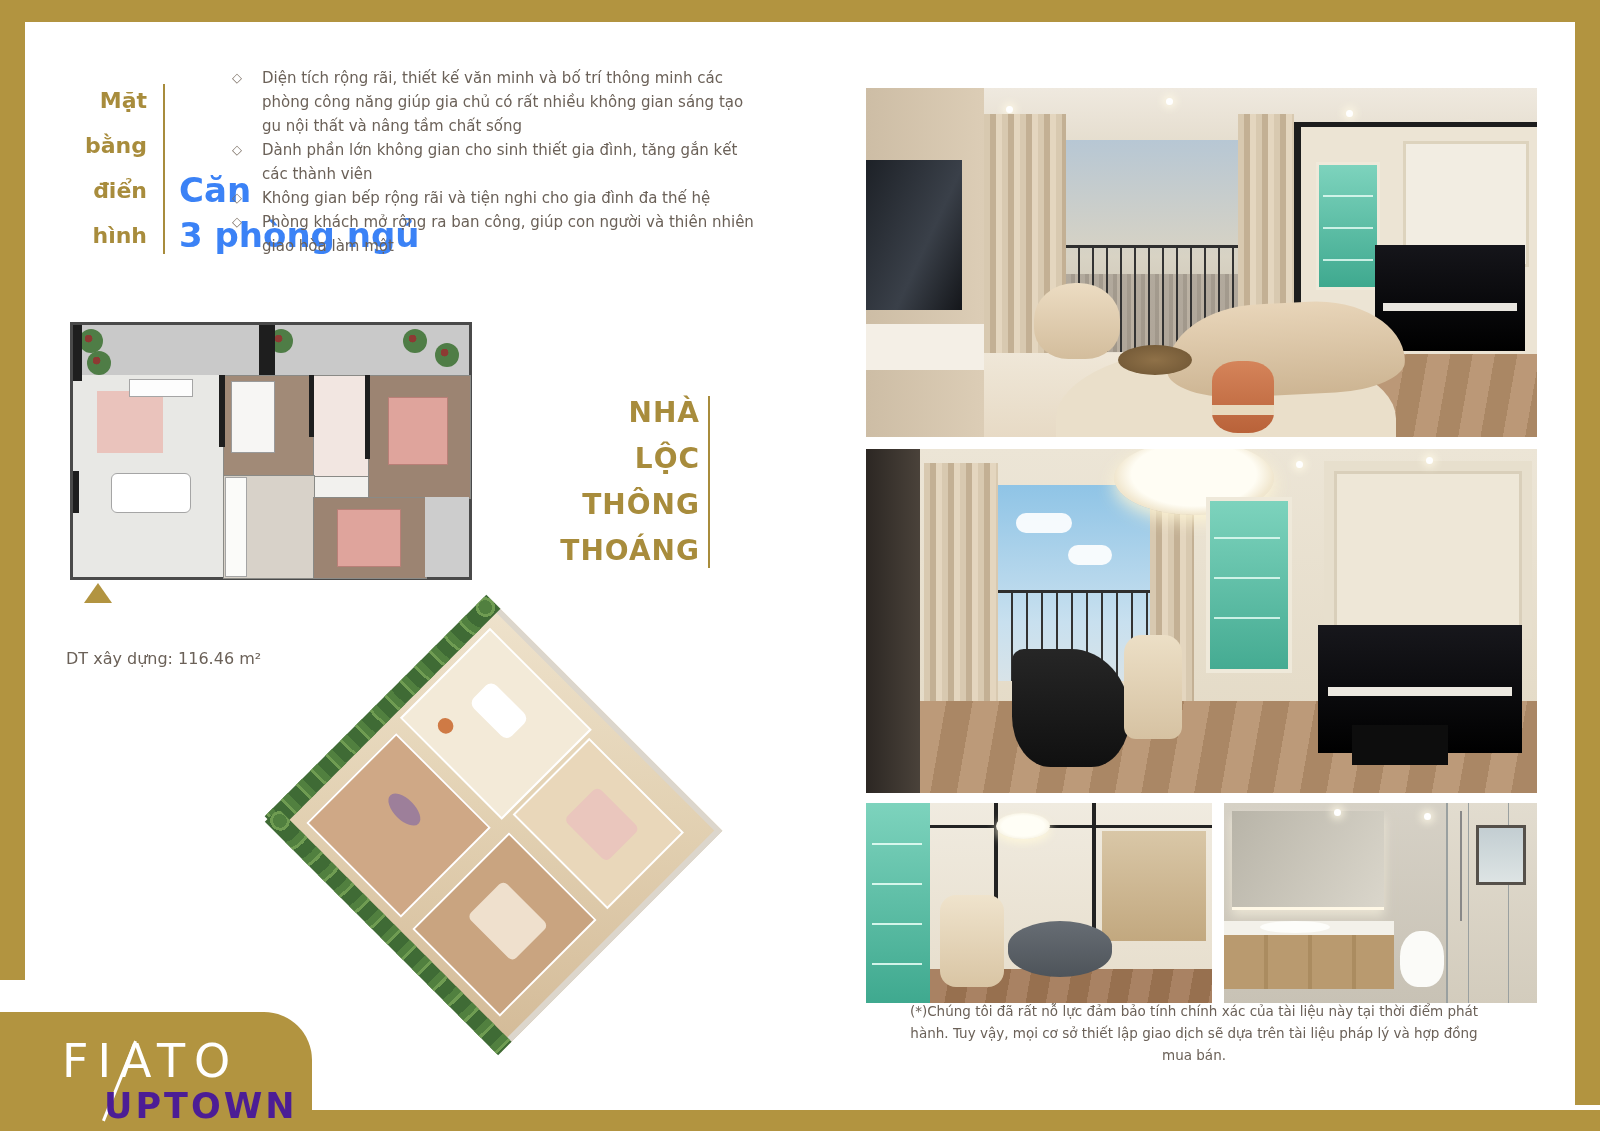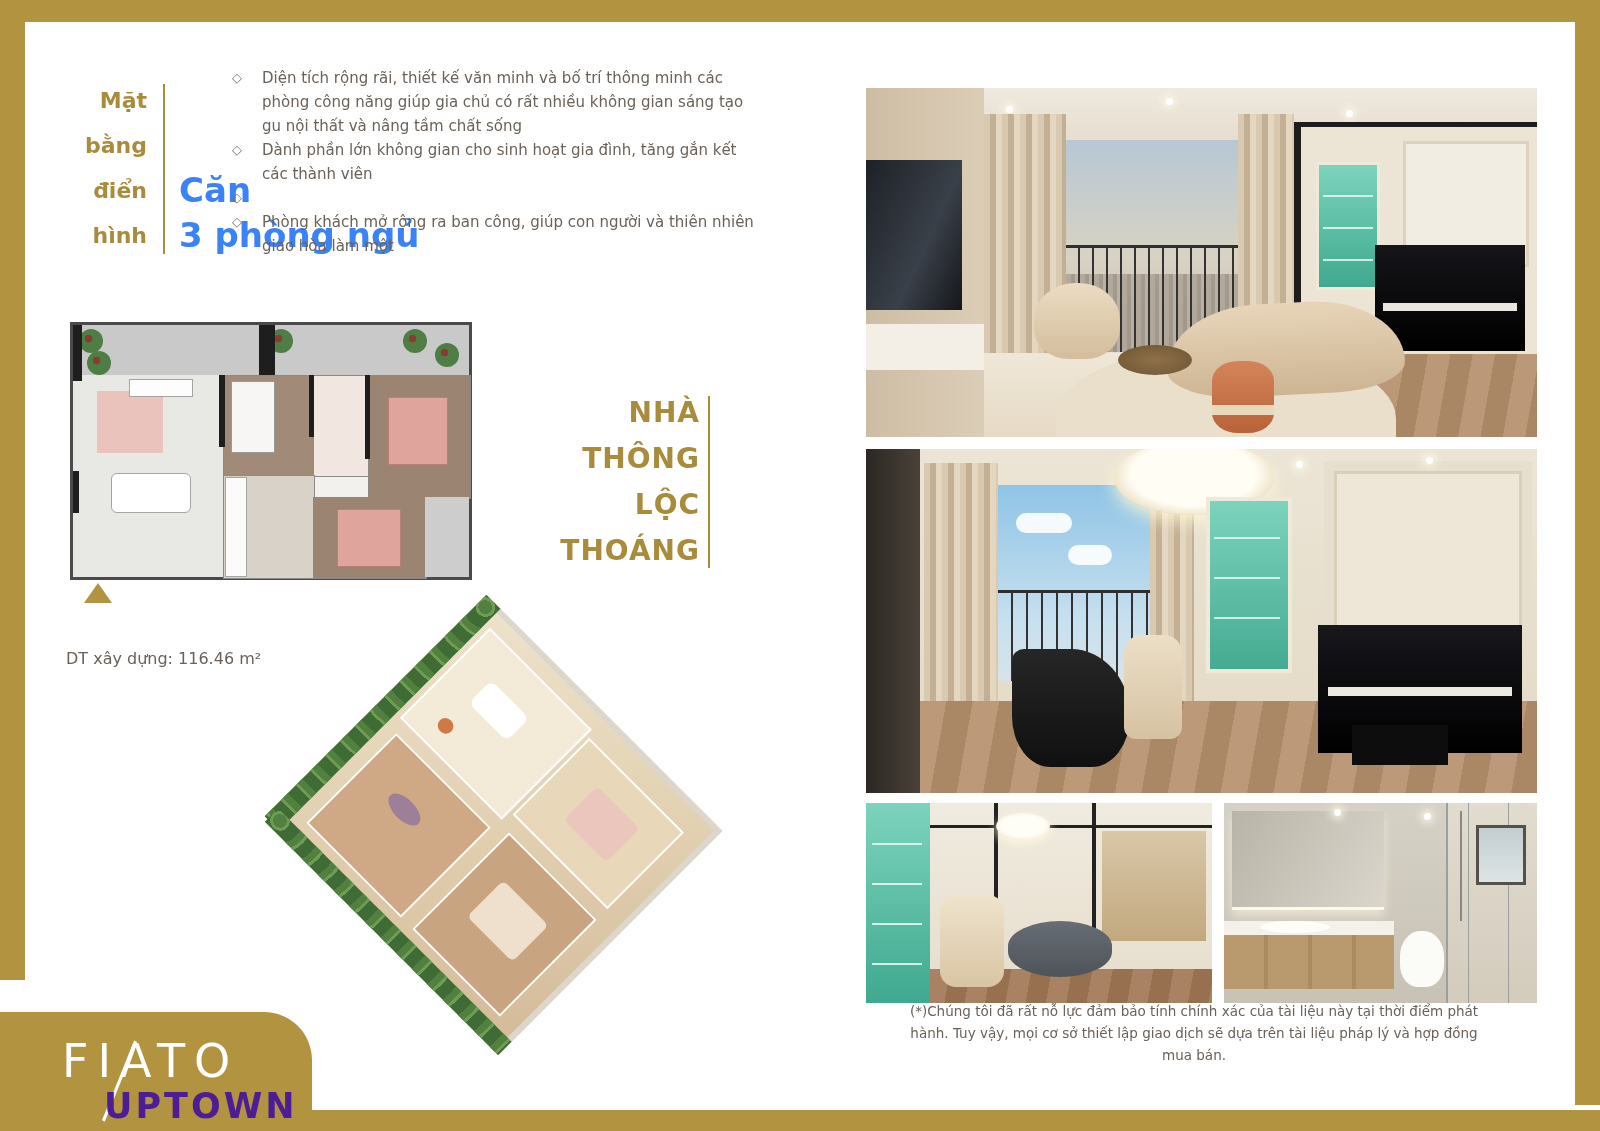--- a/index.html
+++ b/index.html
@@ -197,24 +197,25 @@
     </div>
   </div>
 
   <div class="features">
     <div class="feature-row">
       <span class="feature-diamond">◇</span>
       <span>Diện tích rộng rãi, thiết kế văn minh và bố trí thông minh các phòng công năng giúp gia chủ có rất nhiều không gian sáng tạo gu nội thất và nâng tầm chất sống</span>
     </div>
     <div class="feature-row">
       <span class="feature-diamond">◇</span>
-      <span>Dành phần lớn không gian cho sinh hoạt gia đình, tăng gắn kết các thành viên</span>
+      <span>Dành phần lớn không gian cho sinh thiết gia đình, tăng gắn kết các thành viên</span>
     </div>
     <div class="feature-row">
       <span class="feature-diamond">◇</span>
+      <span>Không gian bếp rộng rãi và tiện nghi cho gia đình đa thế hệ</span>
     </div>
     <div class="feature-row">
       <span class="feature-diamond">◇</span>
       <span>Phòng khách mở rộng ra ban công, giúp con người và thiên nhiên giao hòa làm một</span>
     </div>
   </div>
 
   <div class="floorplan">
     <div class="fp fp-balcony"></div>
     <div class="fp fp-plant" style="left:6px;top:4px"></div>
@@ -242,22 +243,22 @@
     <div class="fp fp-wall" style="left:236px;top:50px;width:5px;height:62px"></div>
     <div class="fp fp-wall" style="left:292px;top:50px;width:5px;height:84px"></div>
     <div class="fp fp-wall" style="left:0;top:0;width:9px;height:56px"></div>
     <div class="fp fp-wall" style="left:186px;top:0;width:16px;height:50px"></div>
     <div class="fp fp-wall" style="left:0;top:146px;width:6px;height:42px"></div>
   </div>
   <div class="plan-marker"></div>
 
   <div class="tagline">
     <div>NHÀ</div>
+    <div>LỘC</div>
     <div>THÔNG</div>
-    <div>LỘC</div>
     <div>THOÁNG</div>
   </div>
   <div class="tagline-divider"></div>
 
   <div class="unit-info">
     <div class="unit-line">DT xây dựng: 116.46 m²</div>
   </div>
 
   <div class="iso-wrap">
     <div class="iso">

